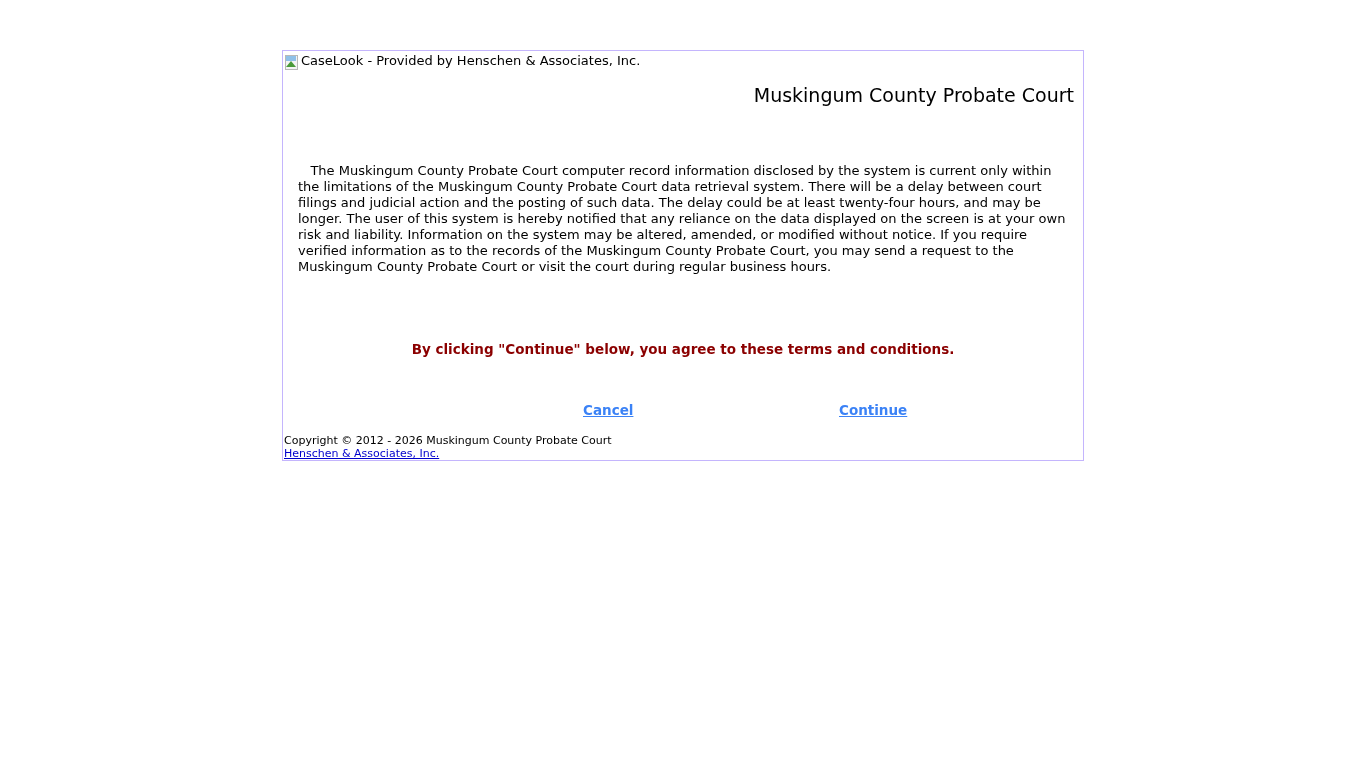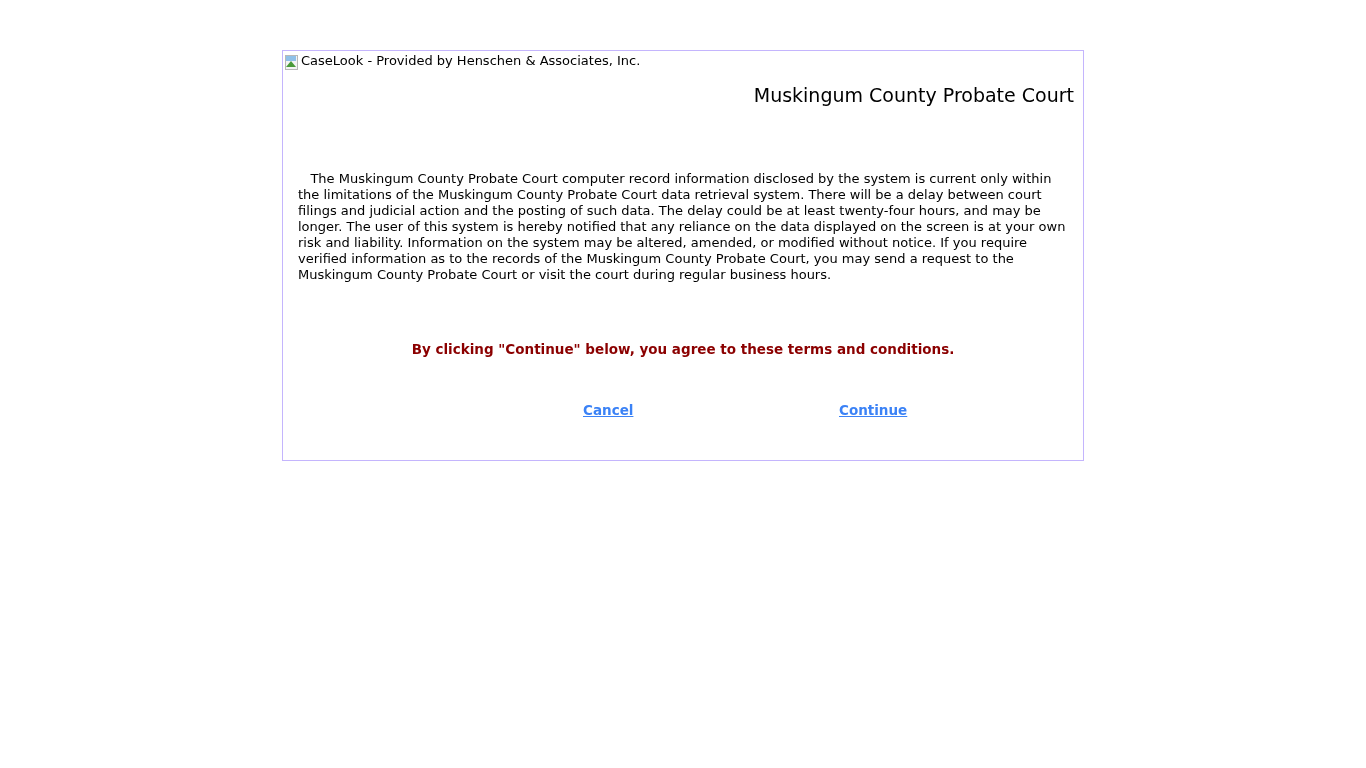--- a/index.html
+++ b/index.html
@@ -8,21 +8,21 @@
     position: absolute; left: 282px; top: 50px; width: 800px; height: 409px;
     border: 1px solid #c4b5fd; box-sizing: content-box;
   }
   .logo { position: absolute; left: 1px; top: 2px; font-size: 13px; line-height: 16px; white-space: nowrap; display:flex; align-items:center; }
   .broken-img { display:inline-block; width: 15px; height: 15px; position: relative; margin-right: 2px; }
   .broken-img .paper { position:absolute; left:1px; top:1px; width:11px; height:13px; border:1px solid #b8b8b8; background:#f4f4f4; }
   .broken-img .hill { position:absolute; left:2px; bottom:2px; width:0; height:0; border-left:5px solid transparent; border-right:5px solid transparent; border-bottom:6px solid #4a9a3a; }
   .broken-img .sky { position:absolute; left:2px; top:2px; width:10px; height:5px; background:#8fc0e8; }
   .court-name { position: absolute; right: 9px; top: 32px; font-size: 19px; line-height: 24px; white-space: nowrap; }
   .title { position: absolute; left: 0; right: 0; top: 76px; text-align: center; font-size: 17px; font-weight: bold; line-height: 22px; }
-  .para { position: absolute; left: 15px; width: 770px; font-size: 13px; line-height: 16px; margin-top: 8px; }
+  .para { position: absolute; left: 15px; width: 770px; font-size: 13px; line-height: 16px; }
   .p1 { top: 112px; }
   .p2 { top: 239px; }
   .agree { position: absolute; left: 0; right: 0; top: 290px; text-align: center; color: #8b0000; font-weight: bold; font-size: 13.5px; line-height: 17px; }
   .link { color: #3b82f6; text-decoration: underline; font-weight: bold; font-size: 13.5px; position: absolute; top: 351px; line-height: 17px; cursor: pointer; }
   .cancel { left: 300px; }
   .continue { left: 556px; }
   .footer { position: absolute; left: 1px; top: 383px; font-size: 11px; line-height: 13px; white-space: nowrap; }
   .footer a { color: #0000cc; text-decoration: underline; display:block; }
 </style>
 </head>
@@ -42,14 +42,16 @@
 
 
   <div class="para p1">&nbsp;&nbsp;&nbsp;The Muskingum County Probate Court computer record information disclosed by the system is current only within the limitations of the Muskingum County Probate Court data retrieval system. There will be a delay between court filings and judicial action and the posting of such data. The delay could be at least twenty-four hours, and may be longer. The user of this system is hereby notified that any reliance on the data displayed on the screen is at your own risk and liability. Information on the system may be altered, amended, or modified without notice. If you require verified information as to the records of the Muskingum County Probate Court, you may send a request to the Muskingum County Probate Court or visit the court during regular business hours.</div>
 
   <div class="agree">By clicking "Continue" below, you agree to these terms and conditions.</div>
 
   <a class="link cancel">Cancel</a>
   <a class="link continue">Continue</a>
 
   <div class="footer">
+    <span>Copyright © 2012 - 2026 Muskingum County Probate Court</span>
+    <a>Henschen &amp; Associates, Inc.</a>
   </div>
 </div>
 
 </body></html>

